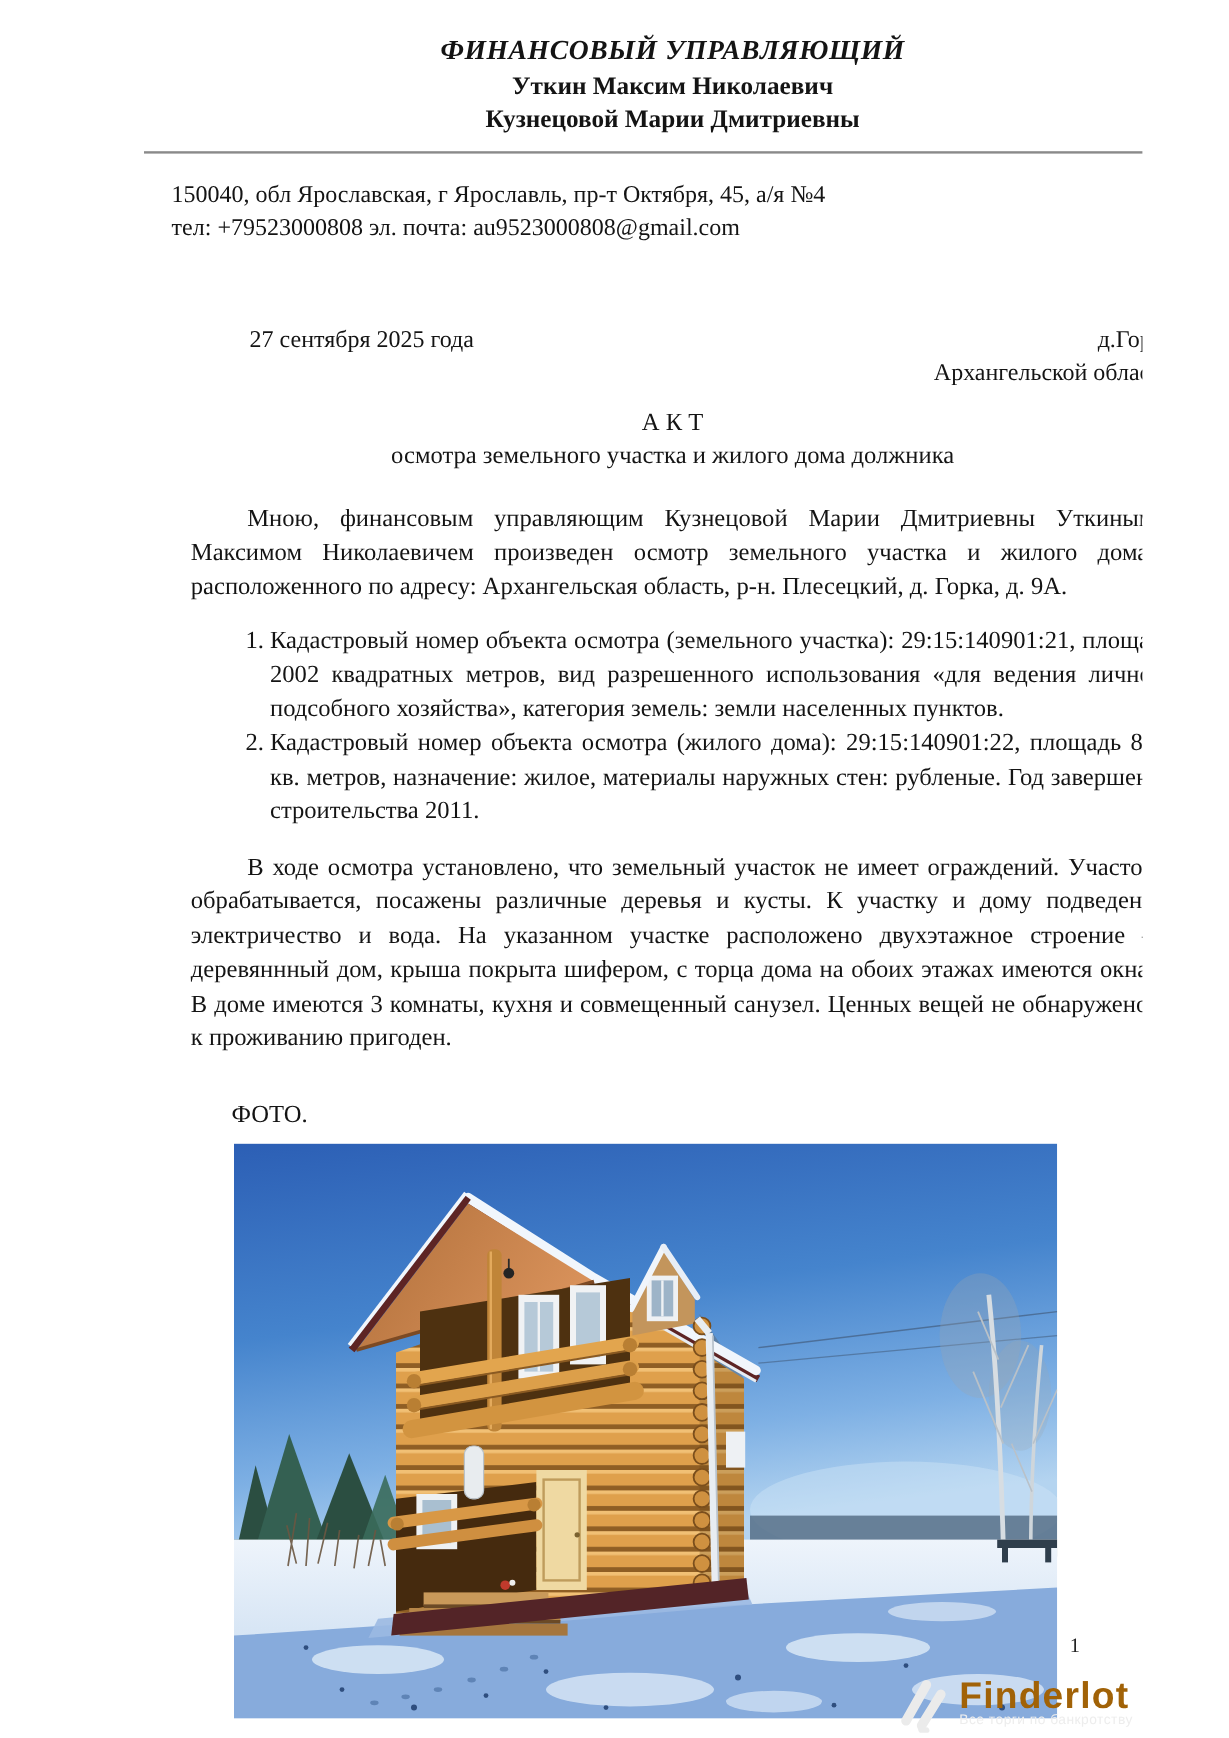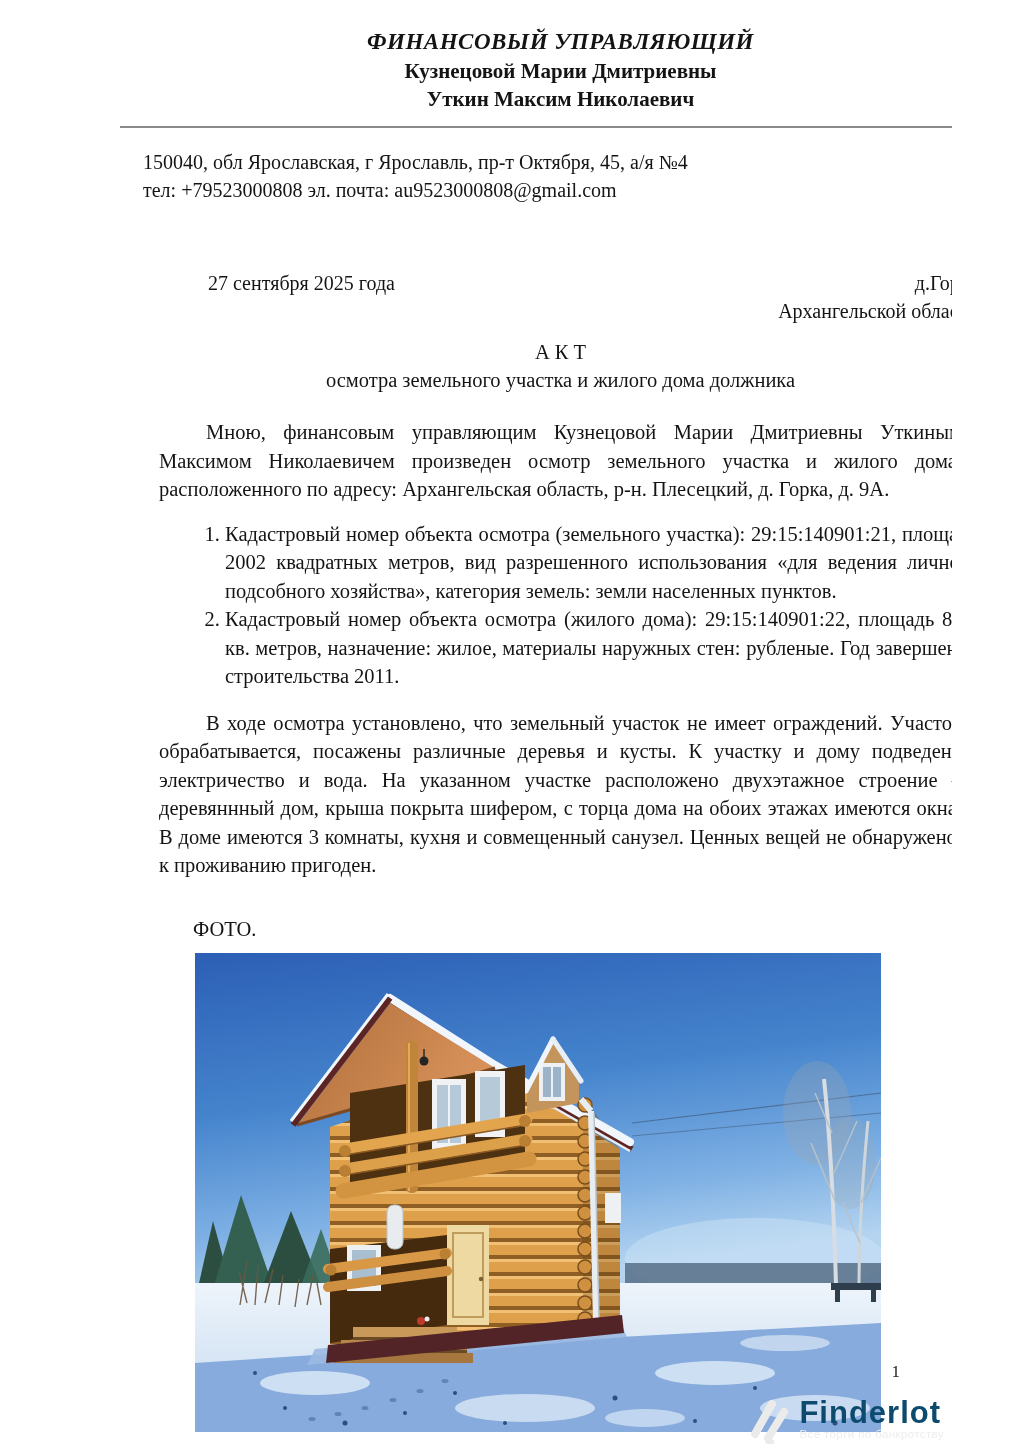--- a/index.html
+++ b/index.html
@@ -34,33 +34,33 @@
 
   .photo-label { margin-top:38px; font-size:20.5px; padding-left:50px; }
   .photo-wrap { margin-top:12px; margin-left:52px; width:686px; height:479px; line-height:0; }
 
   .pageno { position:absolute; right:52px; top:1362px; font-size:17px; color:#222; }
 
   
   .wm { position:absolute; right:8px; bottom:4px; display:flex; align-items:center; gap:7px;
         font-family:"Liberation Sans", sans-serif; color:#ececec; user-select:none; }
   .wm-txt { display:flex; flex-direction:column; }
-  .wm-brand { font-size:31px; font-weight:bold; letter-spacing:1px; line-height:30px; color:#0c4a6e; }
+  .wm-brand { font-size:31px; font-weight:bold; letter-spacing:1px; line-height:30px; color:#a16207; }
   .wm-tag { font-size:11.5px; letter-spacing:.4px; color:#ededed; margin-top:0; }
 </style>
 </head>
 <body>
 
 <div class="page">
   <div class="content">
 
     <div class="hdr">
       <div class="hdr-title">ФИНАНСОВЫЙ УПРАВЛЯЮЩИЙ</div>
+      <div class="hdr-name">Уткин Максим Николаевич</div>
       <div class="hdr-name">Кузнецовой Марии Дмитриевны</div>
-      <div class="hdr-name">Уткин Максим Николаевич</div>
     </div>
 
     <hr class="rule">
 
     <div class="addr">
       <div>150040, обл Ярославская, г Ярославль, пр-т Октября, 45, а/я №4</div>
       <div>тел: +79523000808 эл. почта: au9523000808@gmail.com</div>
     </div>
 
     <div class="meta">

